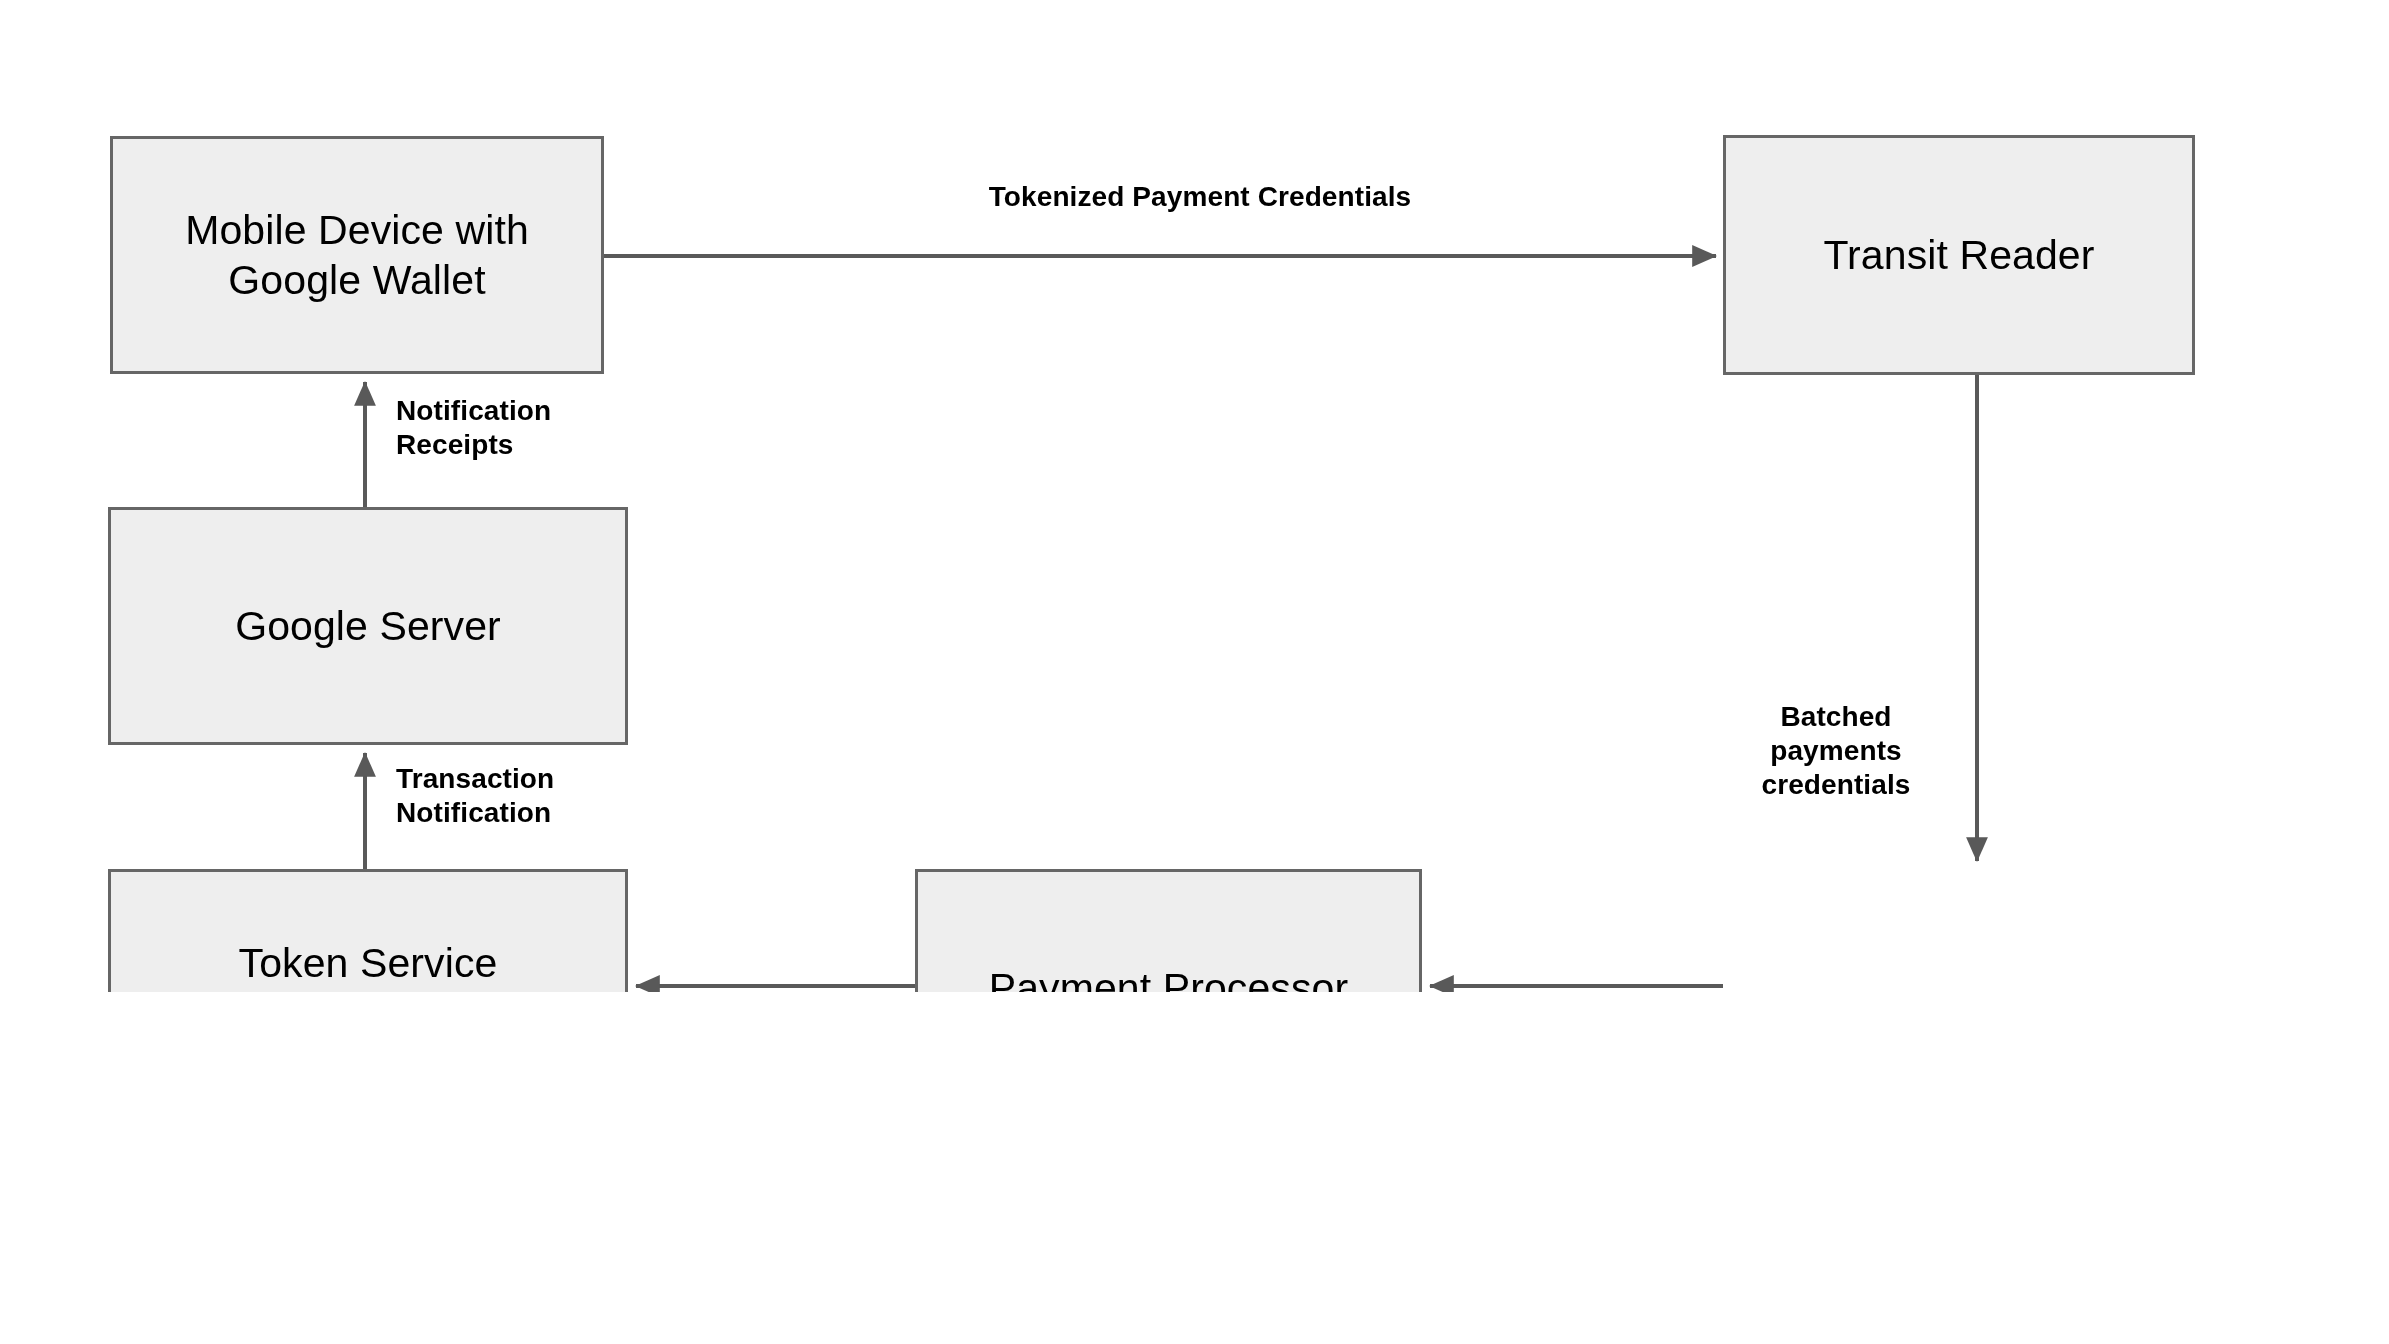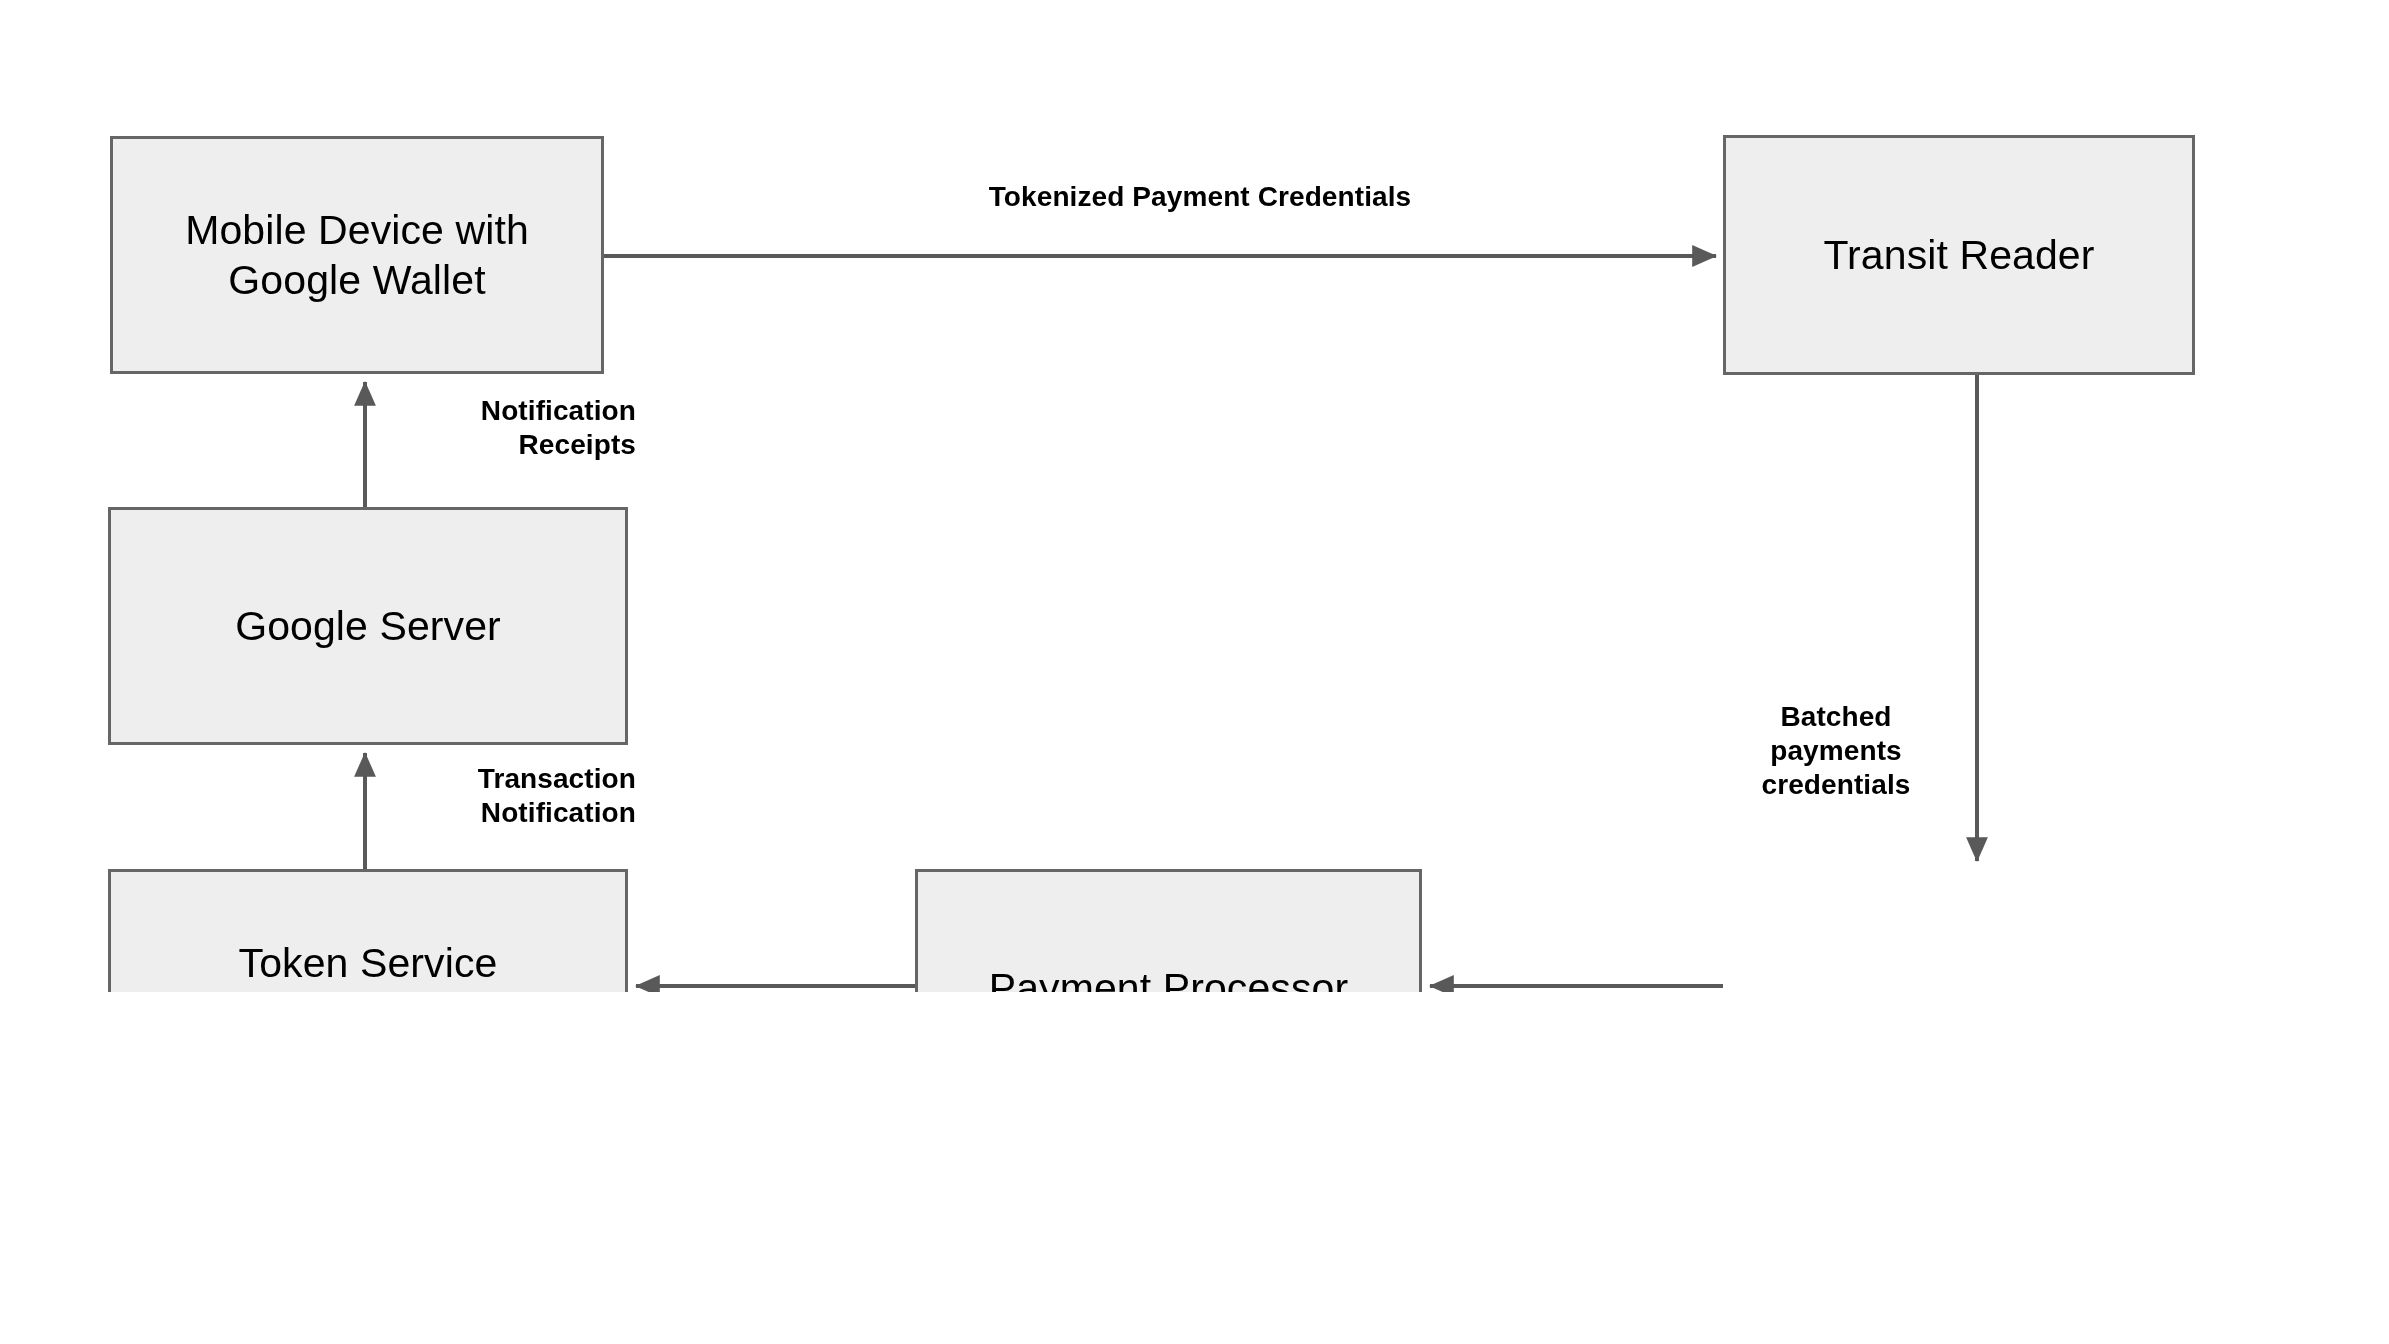--- a/index.html
+++ b/index.html
@@ -40,21 +40,21 @@
   .edge-label {
     position: absolute;
     font-size: 28px;
     font-weight: bold;
     color: #000000;
     line-height: 1.22;
     white-space: pre-line;
     letter-spacing: 0.1px;
   }
   .edge-label.center { text-align: center; }
-  .edge-label.left   { text-align: right; }
+  .edge-label.left   { text-align: left; }
   svg.wires {
     position: absolute;
     left: 0;
     top: 0;
     width: 2389px;
     height: 1344px;
     overflow: visible;
     pointer-events: none;
   }
 </style>

